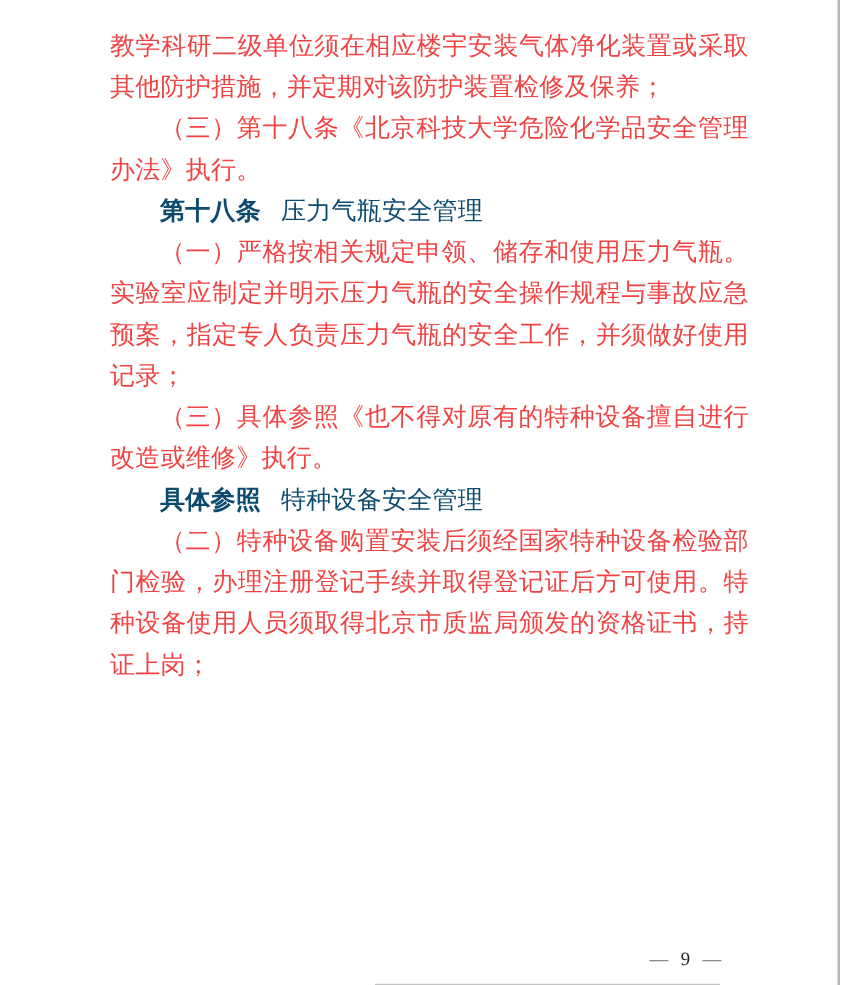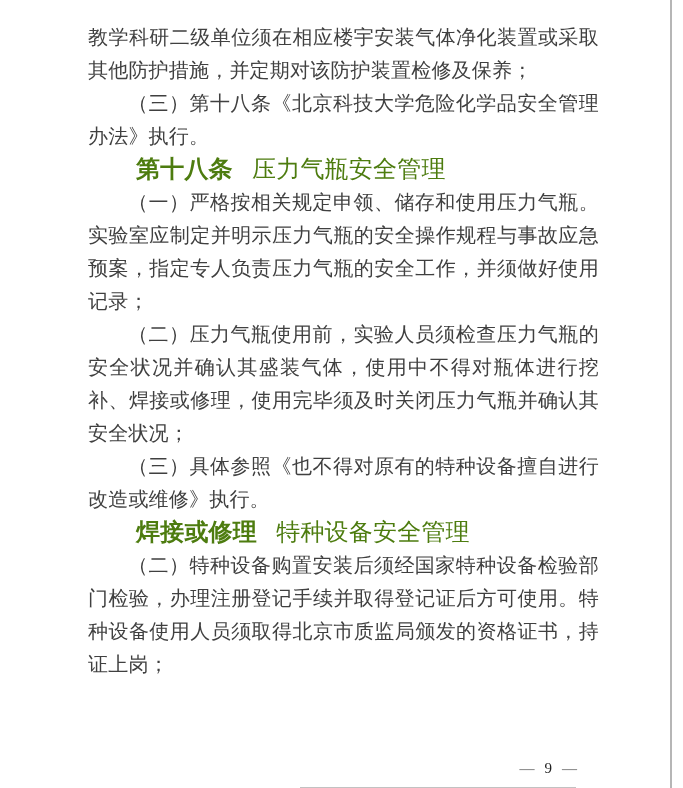--- a/index.html
+++ b/index.html
@@ -19,33 +19,33 @@
     inset: 0;
     background: #ffffff;
   }
   .content {
     padding: 21px 84px 0 88px;
   }
   .para {
     margin: 0;
     font-size: 20px;
     line-height: 33px;
-    color: #404040;
+    color: #ef4444;
     text-align: justify;
     text-indent: 2em;
     letter-spacing: 0.2px;
   }
   .para.no-indent {
     text-indent: 0;
   }
   .heading {
     margin: 0;
-    font-size: 24px;
+    font-size: 20px;
     line-height: 33px;
-    color: #4d7c0f;
+    color: #0c4a6e;
     text-indent: 2em;
     letter-spacing: 0.2px;
   }
   .heading .h-num {
     font-weight: bold;
     margin-right: 0.8em;
   }
   .heading .h-title {
     font-weight: normal;
   }
@@ -92,26 +92,25 @@
     <p class="para no-indent">教学科研二级单位须在相应楼宇安装气体净化装置或采取其他防护措施，并定期对该防护装置检修及保养；</p>
 
     <p class="para">（三）第十八条《北京科技大学危险化学品安全管理办法》执行。</p>
 
     <p class="heading">
       <span class="h-num">第十八条</span><span class="h-title">压力气瓶安全管理</span>
     </p>
 
     <p class="para">（一）严格按相关规定申领、储存和使用压力气瓶。实验室应制定并明示压力气瓶的安全操作规程与事故应急预案，指定专人负责压力气瓶的安全工作，并须做好使用记录；</p>
 
-    <p class="para">（二）压力气瓶使用前，实验人员须检查压力气瓶的安全状况并确认其盛装气体，使用中不得对瓶体进行挖补、焊接或修理，使用完毕须及时关闭压力气瓶并确认其安全状况；</p>
 
     <p class="para">（三）具体参照《也不得对原有的特种设备擅自进行改造或维修》执行。</p>
 
     <p class="heading">
-      <span class="h-num">焊接或修理</span><span class="h-title">特种设备安全管理</span>
+      <span class="h-num">具体参照</span><span class="h-title">特种设备安全管理</span>
     </p>
 
 
     <p class="para">（二）特种设备购置安装后须经国家特种设备检验部门检验，办理注册登记手续并取得登记证后方可使用。特种设备使用人员须取得北京市质监局颁发的资格证书，持证上岗；</p>
 
   </div>
 
   <div class="footer">
     <span class="dash">—</span><span class="page-num">9</span><span class="dash">—</span>
   </div>

